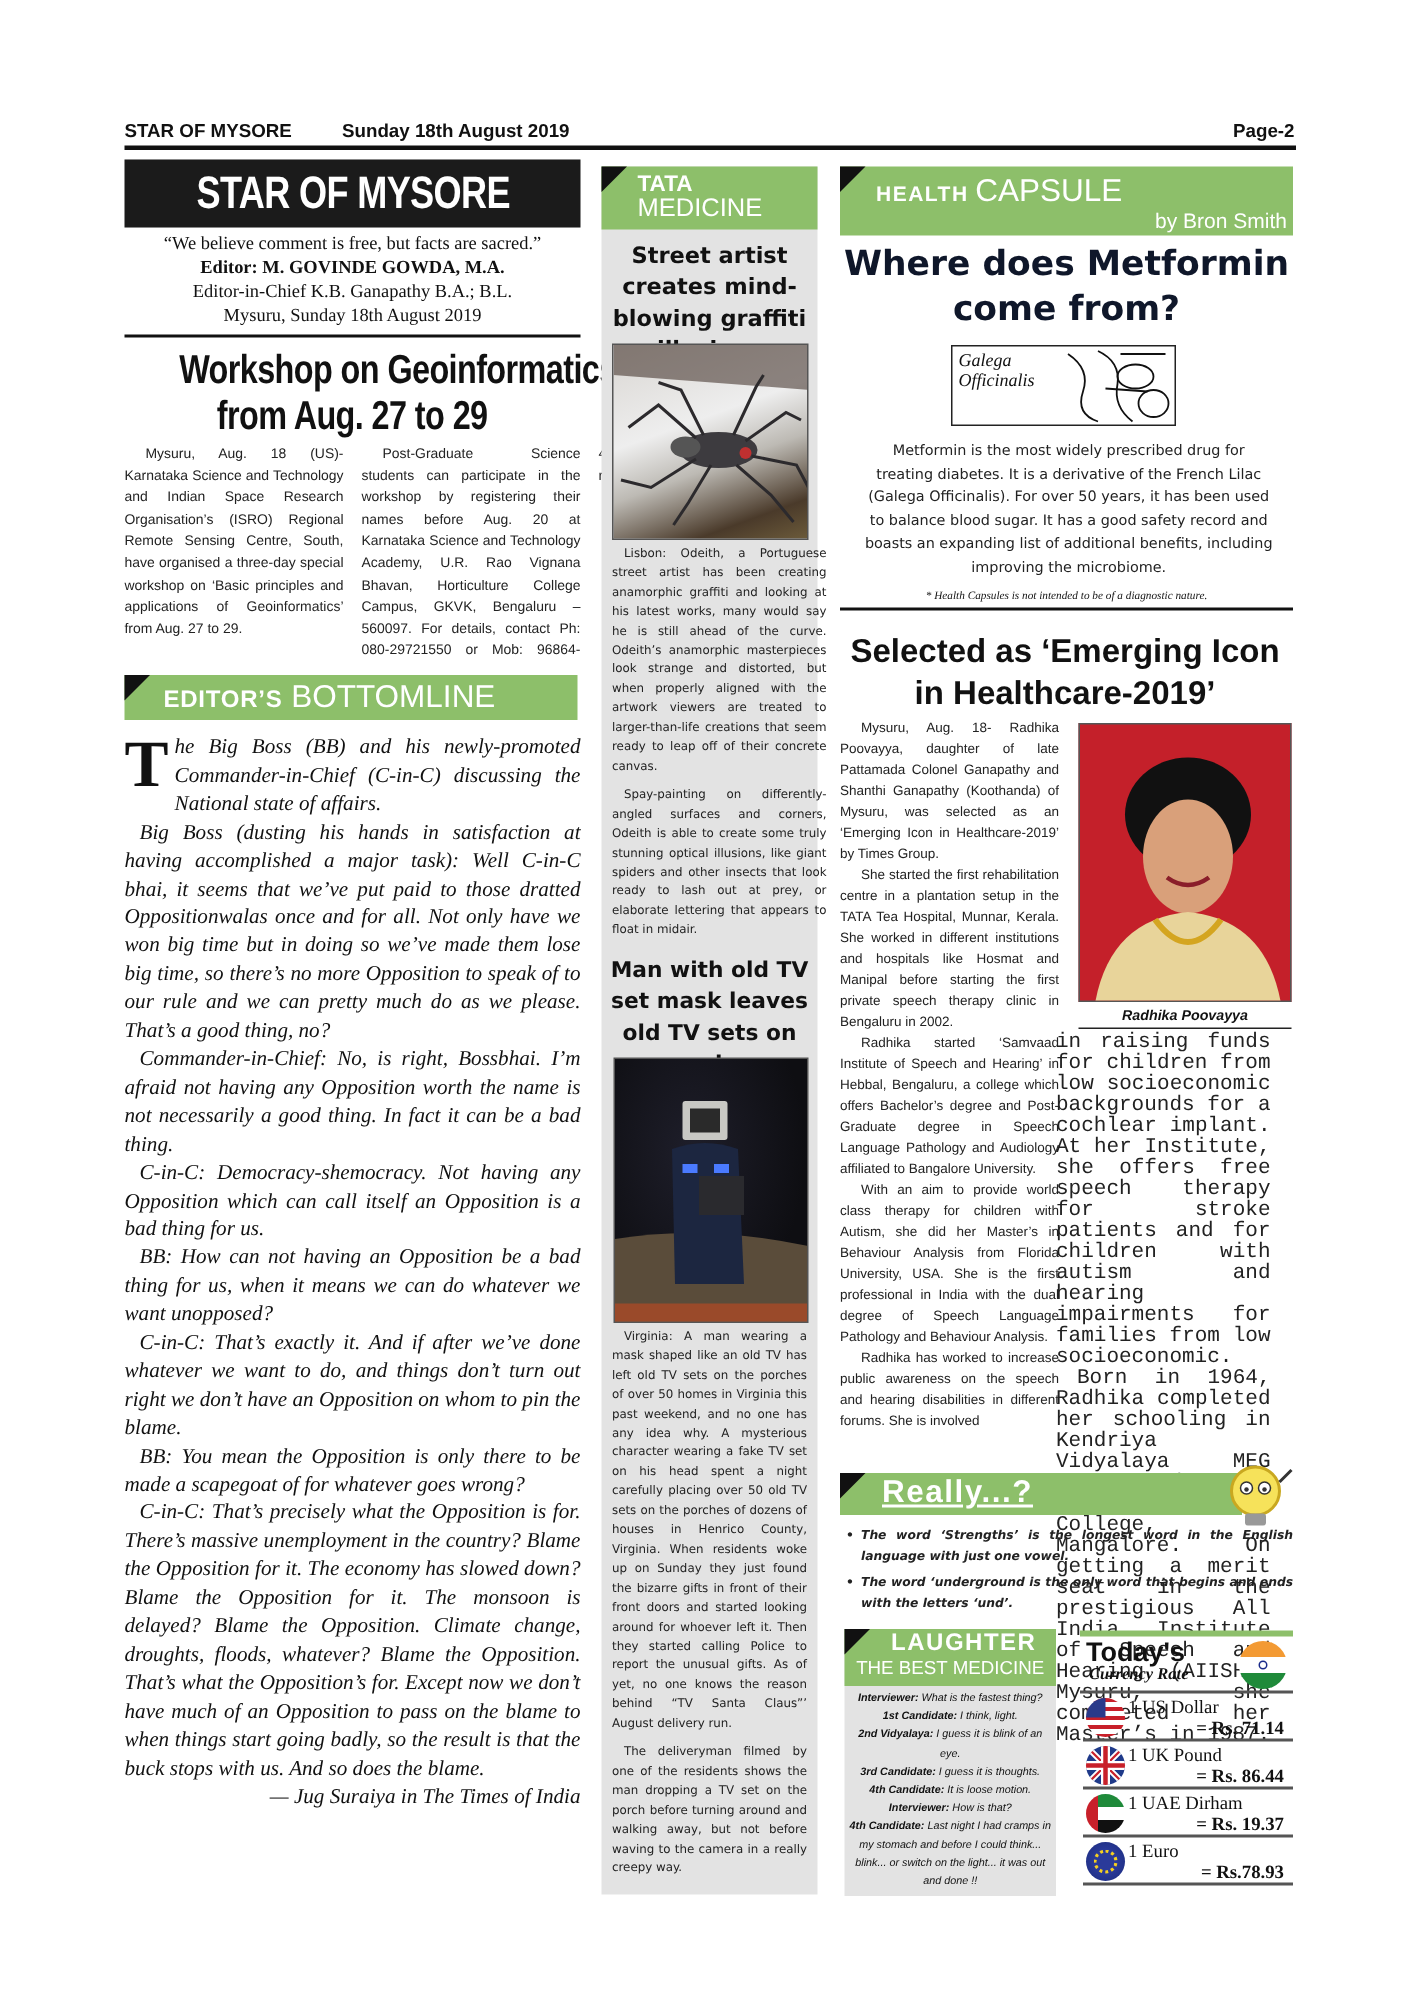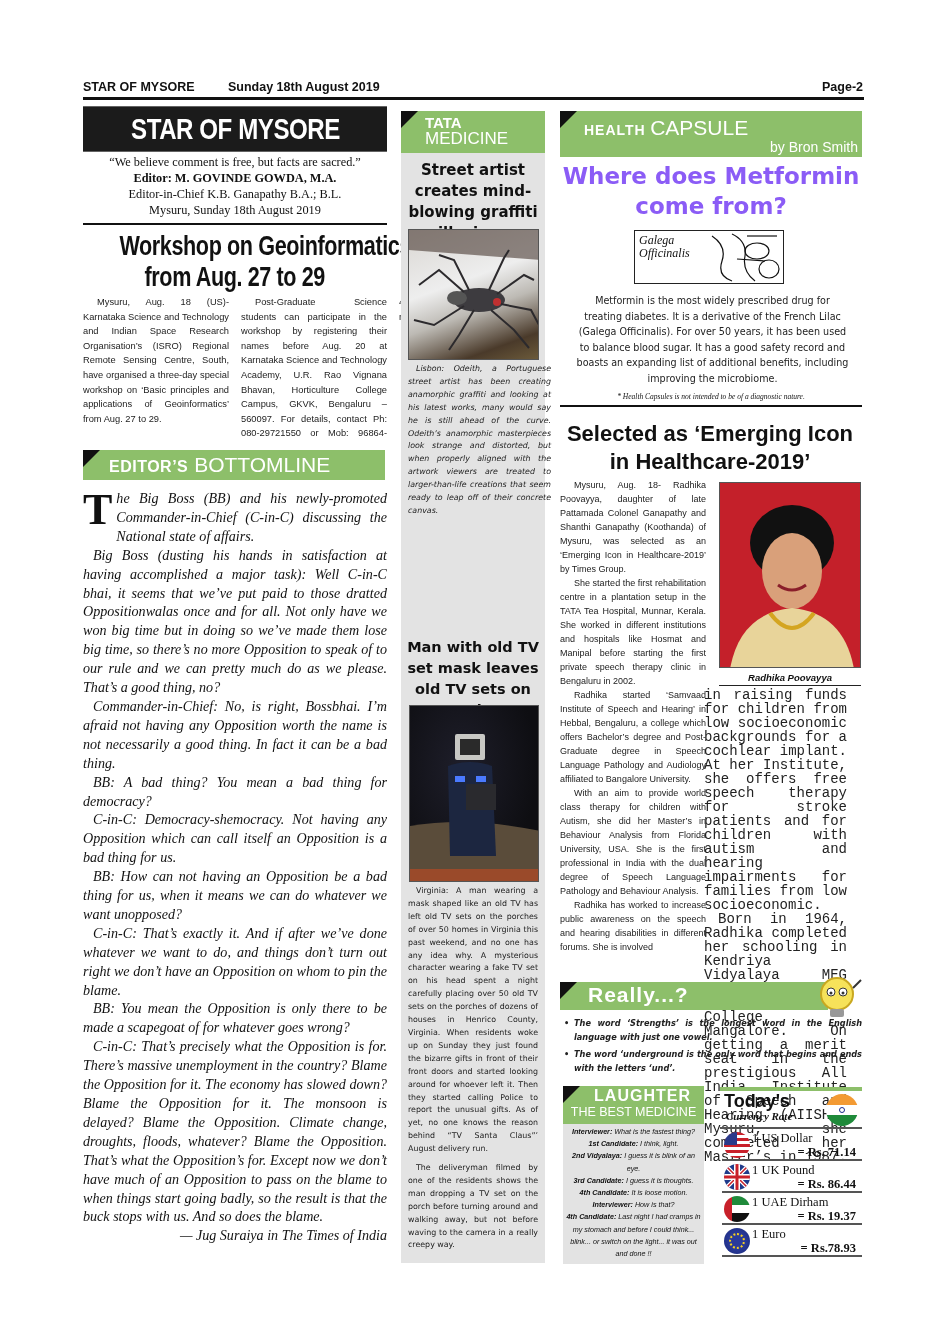--- a/index.html
+++ b/index.html
@@ -24,21 +24,21 @@
   .serif-it { font-family: "Liberation Serif", serif; font-style: italic; font-size: 14.1px; line-height: 18.9px; text-align: justify; color: #111; }
   .serif-it p { text-indent: 10px; }
   .dropcap { float: left; font-family: "Liberation Serif", serif; font-style: normal; font-weight: bold; font-size: 44px; line-height: 36px; margin: 3px 4px 0 0; }
   
   .sparkcol { left: 401px; top: 111px; width: 144px; height: 1152px; background: #e3e3e3; }
   .spark-head { font-family: "DejaVu Sans", sans-serif; font-weight: bold; font-size: 15px; line-height: 21px; text-align: center; color: #111; }
   .spark-body { font-family: "DejaVu Sans", sans-serif; font-size: 7.9px; line-height: 12.9px; text-align: justify; color: #222; padding: 0 7px; }
   .spark-body p { text-indent: 8px; }
   .photo { position: absolute; border: 1px solid #555; overflow: hidden; }
   
-  .health-title { font-family: "DejaVu Sans", sans-serif; font-weight: bold; font-size: 23px; line-height: 30px; text-align: center; color: #8b5cf6; }
+  .health-title { font-family: "DejaVu Sans", sans-serif; font-weight: bold; font-size: 23px; line-height: 30px; text-align: center; color: #0f172a; }
   .health-body { font-family: "DejaVu Sans", sans-serif; font-size: 9.6px; line-height: 15.5px; text-align: center; color: #222; }
   .fine { font-family: "Liberation Serif", serif; font-style: italic; font-size: 7.5px; text-align: center; }
   .icon-head { font-family: "Liberation Sans", sans-serif; font-weight: bold; font-size: 22px; line-height: 28px; text-align: center; letter-spacing: 0px; }
   .really-list { font-family: "DejaVu Sans", sans-serif; font-style: italic; font-weight: bold; font-size: 8.2px; line-height: 14px; color: #222; text-align: justify; }
   .really-list li { list-style: none; padding-left: 12px; position: relative; margin-bottom: 3px; }
   .really-list li::before { content: "•"; position: absolute; left: 2px; top: 0; }
   .laugh-body { font-family: "Liberation Sans", sans-serif; font-style: italic; font-size: 7.2px; line-height: 12.2px; text-align: center; color: #111; }
   .laugh-body b { font-weight: bold; }
   .cur-row { position: absolute; left: 0; width: 140px; height: 32px; border-bottom: 2px solid #555; }
   .flag { position: absolute; left: 2px; top: 3px; width: 26px; height: 26px; border-radius: 50%; overflow: hidden; }
@@ -78,21 +78,20 @@
     <span>BOTTOMLINE</span>
   </div>
 </div>
 <div class="abs serif-it" style="left:83px; top:489px; width:304px;">
   <div style="text-align:justify;">
     <span class="dropcap">T</span>
     <span>he Big Boss (BB) and his newly-promoted Commander-in-Chief (C-in-C) discussing the National state of affairs.</span>
   </div>
   <p>Big Boss (dusting his hands in satisfaction at having accomplished a major task): Well C-in-C bhai, it seems that we’ve put paid to those dratted Oppositionwalas once and for all. Not only have we won big time but in doing so we’ve made them lose big time, so there’s no more Opposition to speak of to our rule and we can pretty much do as we please. That’s a good thing, no?</p>
   <p>Commander-in-Chief: No, is right, Bossbhai. I’m afraid not having any Opposition worth the name is not necessarily a good thing. In fact it can be a bad thing.</p>
-  <p>BB: A bad thing? You mean a bad thing for democracy?</p>
   <p>C-in-C: Democracy-shemocracy. Not having any Opposition which can call itself an Opposition is a bad thing for us.</p>
   <p>BB: How can not having an Opposition be a bad thing for us, when it means we can do whatever we want unopposed?</p>
   <p>C-in-C: That’s exactly it. And if after we’ve done whatever we want to do, and things don’t turn out right we don’t have an Opposition on whom to pin the blame.</p>
   <p>BB: You mean the Opposition is only there to be made a scapegoat of for whatever goes wrong?</p>
   <p>C-in-C: That’s precisely what the Opposition is for. There’s massive unemployment in the country? Blame the Opposition for it. The economy has slowed down? Blame the Opposition for it. The monsoon is delayed? Blame the Opposition. Climate change, droughts, floods, whatever? Blame the Opposition. That’s what the Opposition’s for. Except now we don’t have much of an Opposition to pass on the blame to when things start going badly, so the result is that the buck stops with us. And so does the blame.</p>
   <div style="text-align:right;">— Jug Suraiya in The Times of India</div>
 </div>
 
 <div class="abs sparkcol"></div>
 <div class="banner" style="left:401px; top:111px; width:144px; height:42px;">
@@ -114,22 +113,23 @@
         <path d="M60 60 L45 30 L30 25"></path>
       <path d="M80 60 L95 28 L100 20"></path>
         <path d="M88 64 L115 45 L125 50"></path>
       <path d="M55 76 L25 95 L5 90"></path>
         <path d="M65 80 L50 105 L40 120"></path>
       <path d="M82 80 L105 100 L120 118"></path>
         <path d="M92 74 L122 80 L130 95"></path>
     </g>
   </svg>
 </div>
-<div class="abs spark-body" style="left:401px; top:363px; width:157px;font-style:italic;">
+<div class="abs spark-body" style="left:401px; top:363px; width:157px;">
   <p>Lisbon: Odeith, a Portuguese street artist has been creating anamorphic graffiti and looking at his latest works, many would say he is still ahead of the curve. Odeith’s anamorphic masterpieces look strange and distorted, but when properly aligned with the artwork viewers are treated to larger-than-life creations that seem ready to leap off of their concrete canvas.</p>
+  <p style="margin-top:6px;">Spay-painting on differently-angled surfaces and corners, Odeith is able to create some truly stunning optical illusions, like giant spiders and other insects that look ready to lash out at prey, or elaborate lettering that appears to float in midair.</p>
 </div>
 <div class="abs spark-head" style="left:401px; top:637px; width:144px; font-size:14.5px;">Man with old TV set mask leaves old TV sets on porches</div>
 <div class="photo" style="left:409px; top:705px; width:130px; height:177px; background:radial-gradient(ellipse at 40% 35%,#1e1e2a 0%,#0e0e12 70%);" title="Man wearing a TV-shaped mask carrying a TV set at night">
   <svg width="130" height="177" viewBox="0 0 130 177">
     <path d="M0 120 Q60 110 130 125 L130 177 L0 177 Z" fill="#5a4c3a"></path>
     <rect x="0" y="163" width="130" height="14" fill="#9a4a2a"></rect>
     <rect x="45" y="28" width="30" height="26" fill="#c8c8c4" rx="2"></rect>
     <rect x="50" y="33" width="20" height="16" fill="#2a2a2a"></rect>
     <path d="M38 60 Q60 52 82 60 L86 150 L40 150 Z" fill="#1c2640"></path>
     <rect x="45" y="70" width="10" height="6" fill="#4a7aff"></rect>
@@ -189,21 +189,21 @@
   </svg>
 </div>
 <div class="abs" style="left:719px; top:672px; width:142px; text-align:center; font-family:'Liberation Sans',sans-serif; font-style:italic; font-weight:bold; font-size:9.5px; border-bottom:1px solid #222; padding-bottom:2px;">Radhika Poovayya</div>
 <div class="abs sans-body" style="left:704px; top:688px; width:143px; font-size:14px; line-height:14px;font-family:Liberation Mono, monospace;">
   <p>in raising funds for children from low socioeconomic backgrounds for a cochlear implant. At her Institute, she offers free speech therapy for stroke patients and for children with autism and hearing impairments for families from low socioeconomic.</p>
   <p class="indent">Born in 1964, Radhika completed her schooling in Kendriya Vidyalaya MEG Centre and PUC in St. Agne’s College, Mangalore. On getting a merit seat in the prestigious All India Institute of Speech and Hearing (AIISH), Mysuru, she completed her Master’s in 1987.</p>
 </div>
 
 <div class="banner" style="left:560px; top:982px; width:268px; height:28px;">
   <div class="corner"></div>
-  <div style="position:absolute; left:28px; top:1px; font-weight:bold; font-size:21px; letter-spacing:1px;">Really...?</div>
+  <div style="position:absolute; left:28px; top:1px; font-weight:bold; font-size:21px; letter-spacing:1px;text-decoration:underline;">Really...?</div>
 </div>
 <svg class="abs" style="left:815px; top:974px;" width="50" height="48" viewBox="0 0 50 48">
   <circle cx="22" cy="20" r="16" fill="#f6e25a" stroke="#c9a820" stroke-width="2"></circle>
   <circle cx="16" cy="18" r="4" fill="#fff" stroke="#333"></circle>
     <circle cx="28" cy="18" r="4" fill="#fff" stroke="#333"></circle>
   <circle cx="16" cy="19" r="1.5" fill="#333"></circle>
     <circle cx="28" cy="19" r="1.5" fill="#333"></circle>
   <rect x="15" y="35" width="14" height="8" fill="#999" rx="2"></rect>
   <path d="M38 14 L46 6" stroke="#333" stroke-width="2"></path>
 </svg>

